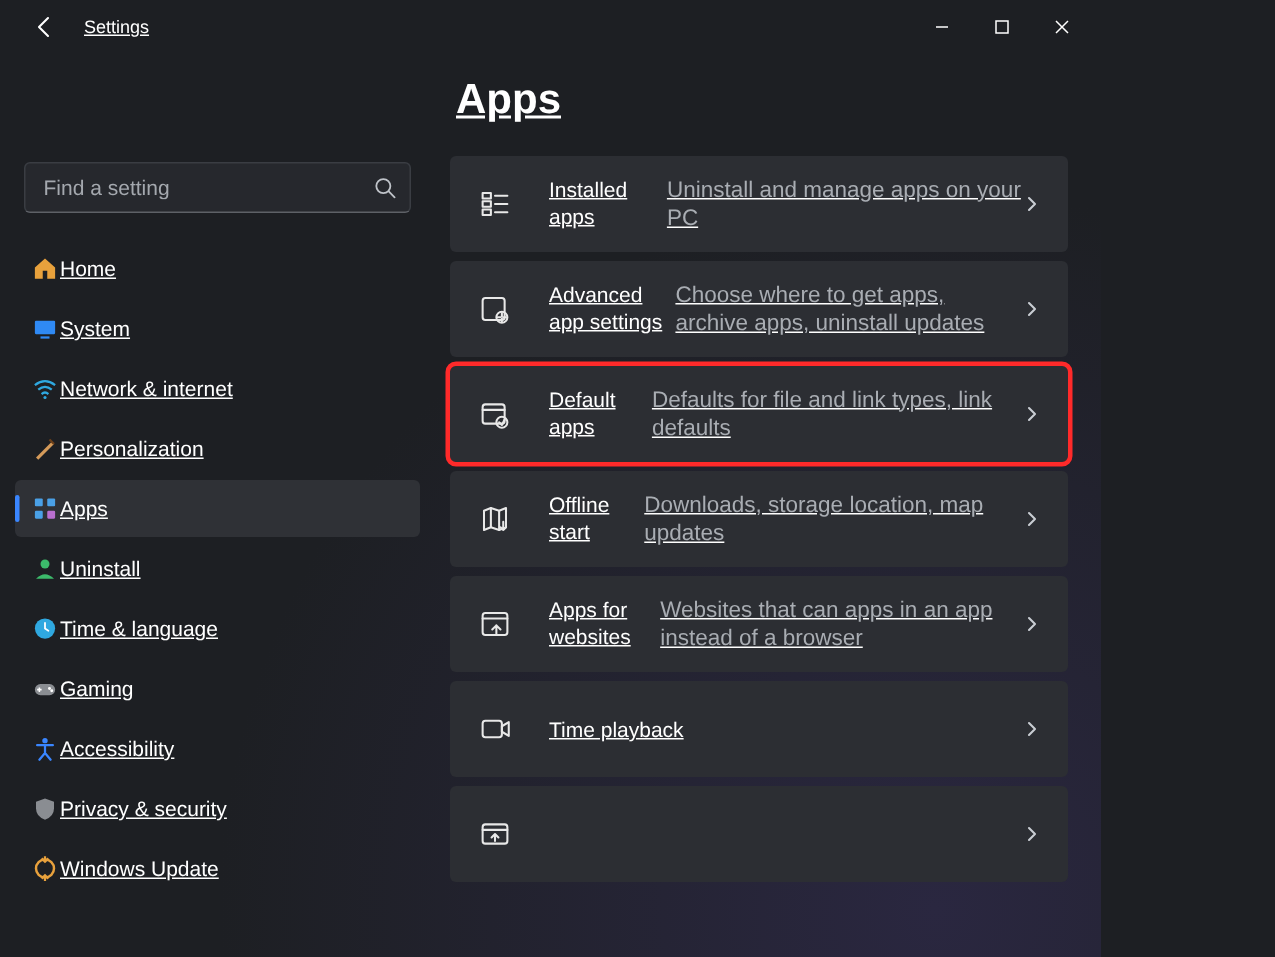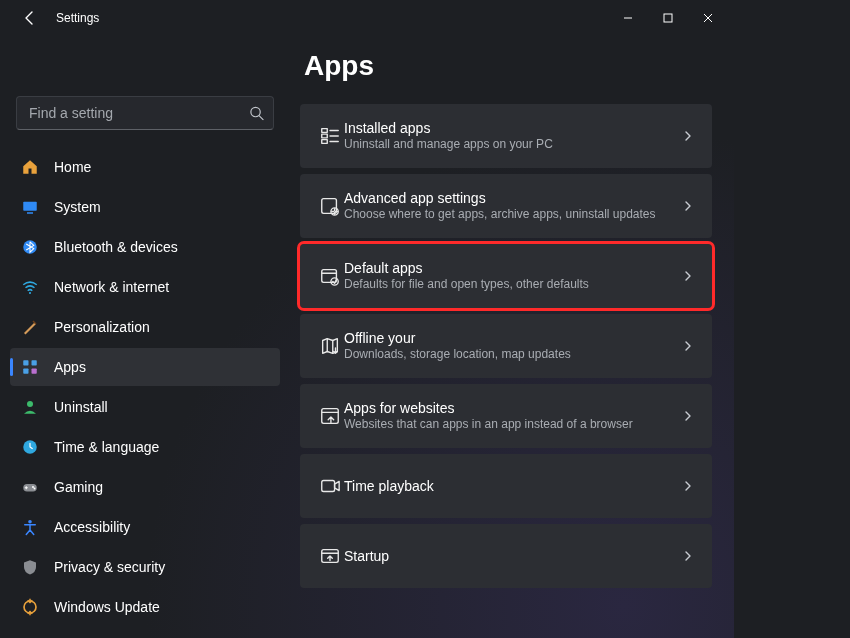--- a/index.html
+++ b/index.html
@@ -18,20 +18,21 @@
     width: 850px; height: 638px;
     background: var(--bg);
     font-family: "Segoe UI", Arial, sans-serif;
     color: var(--text);
     overflow: hidden;
   }
   .window {
     position: relative;
     width: 734px; height: 638px;
     background: radial-gradient(circle at 85% 95%, #2a2740 0%, #1d1f23 55%);
+    text-decoration: underline;
   }
   
   .titlebar {
     height: 36px;
     display: flex; align-items: center;
     padding: 0 6px 0 18px;
   }
   .back-btn {
     width: 24px; height: 24px;
     display: flex; align-items: center; justify-content: center;
@@ -53,21 +54,21 @@
     display: flex;
     height: calc(100% - 36px);
   }
   .sidebar {
     width: 290px;
     padding: 60px 10px 0 10px;
     display: flex; flex-direction: column;
   }
   .search {
     position: relative;
-    margin: 0 6px 18px 6px;
+    margin: 12px 6px 18px 6px;
   }
   .search input {
     width: 100%; height: 34px;
     background: #26282d;
     border: 1px solid #3a3d43;
     border-bottom: 1px solid #5e6167;
     border-radius: 4px;
     color: var(--text);
     font-size: 14px;
     padding: 0 36px 0 12px;
@@ -81,21 +82,20 @@
   .nav {
     display: flex; flex-direction: column; gap: 2px;
     overflow-y: auto;
   }
   .nav-item {
     display: flex; align-items: center;
     height: 38px;
     padding: 0 10px 0 10px;
     border-radius: 4px;
     cursor: pointer;
-    gap: 14px;
     font-size: 14px;
     position: relative;
   }
   .nav-item.selected {
     background: var(--nav-selected);
   }
   .nav-item.selected::before {
     content: "";
     position: absolute; left: 0; top: 10px; bottom: 10px;
     width: 3px; background: var(--accent); border-radius: 2px;
@@ -128,24 +128,24 @@
     outline: 3px solid var(--highlight-border);
     outline-offset: 0;
     z-index: 2;
   }
   .card-icon {
     width: 24px; height: 24px; flex: 0 0 24px;
     display: flex; align-items: center; justify-content: center;
     color: #e8e8e8;
   }
   .card-text {
-    margin-left: 2px; display: flex; flex-direction: column;
+    margin-left: 24px; display: flex; flex-direction: row;
   }
   .card-title { font-size: 14px; line-height: 1.3; }
-  .card-sub { font-size: 12px; color: var(--text-sub); line-height: 1.3; text-align: right; }
+  .card-sub { font-size: 15px; color: var(--text-sub); line-height: 1.3; }
   .chevron {
     margin-left: auto; color: #c9cdd3;
   }
   svg { display: block; }
 </style>
 </head>
 <body>
 
 <div class="window">
 
@@ -203,29 +203,20 @@
               <svg width="18" height="18" viewBox="0 0 24 24">
                 <rect x="3" y="5" width="18" height="12" rx="1" fill="#2f8af5"></rect>
                 <rect x="8" y="19" width="8" height="2" fill="#2f8af5"></rect>
               </svg>
             </span>
             <span>System</span>
           </div>
           <div class="nav-item">
             <span class="nav-icon">
               <svg width="18" height="18" viewBox="0 0 24 24">
-                <circle cx="12" cy="12" r="9" fill="#2f8af5"></circle>
-                <path d="M12 5 V19 L17 14 L7 8 M12 5 L17 10 L7 16" stroke="#fff" stroke-width="1.4" fill="none"></path>
-              </svg>
-            </span>
-            <span>Bluetooth &amp; devices</span>
-          </div>
-          <div class="nav-item">
-            <span class="nav-icon">
-              <svg width="18" height="18" viewBox="0 0 24 24">
                 <path d="M3 9 Q12 2 21 9" stroke="#2fa8e0" stroke-width="2" fill="none"></path>
                 <path d="M6 13 Q12 8 18 13" stroke="#2fa8e0" stroke-width="2" fill="none"></path>
                 <path d="M9 17 Q12 14 15 17" stroke="#2fa8e0" stroke-width="2" fill="none"></path>
                 <circle cx="12" cy="20" r="1.4" fill="#2fa8e0"></circle>
               </svg>
             </span>
             <span>Network &amp; internet</span>
           </div>
           <div class="nav-item">
             <span class="nav-icon">
@@ -353,38 +344,38 @@
             <span class="card-icon">
               <svg width="22" height="22" viewBox="0 0 24 24">
                 <rect x="3" y="5" width="16" height="14" rx="2" stroke="currentColor" stroke-width="1.5" fill="none" stroke-linecap="round" stroke-linejoin="round"></rect>
                 <path d="M3 9 H19" stroke="currentColor" stroke-width="1.5" fill="none" stroke-linecap="round" stroke-linejoin="round"></path>
                 <circle cx="17" cy="18" r="4" stroke="currentColor" stroke-width="1.5" fill="none" stroke-linecap="round" stroke-linejoin="round"></circle>
                 <path d="M15 18 L17 20 L19 16" stroke="currentColor" stroke-width="1.5" fill="none" stroke-linecap="round" stroke-linejoin="round"></path>
               </svg>
             </span>
             <span class="card-text">
               <span class="card-title">Default apps</span>
-              <span class="card-sub">Defaults for file and open types, other defaults</span>
+              <span class="card-sub">Defaults for file and link types, link defaults</span>
             </span>
             <span class="chevron">
               <svg width="12" height="12" viewBox="0 0 12 12">
                 <path d="M4 2 L8 6 L4 10" stroke="currentColor" stroke-width="1.4" fill="none" stroke-linecap="round" stroke-linejoin="round"></path>
               </svg>
             </span>
           </div>
           <div class="card">
             <span class="card-icon">
               <svg width="22" height="22" viewBox="0 0 24 24">
                 <path d="M4 6 L9 4 L15 6 L20 4 V18 L15 20 L9 18 L4 20 Z" stroke="currentColor" stroke-width="1.5" fill="none" stroke-linecap="round" stroke-linejoin="round"></path>
                 <path d="M9 4 V18 M15 6 V20" stroke="currentColor" stroke-width="1.5" fill="none" stroke-linecap="round" stroke-linejoin="round"></path>
                 <path d="M18 14 V20 M16 18 L18 20 L20 18" stroke="currentColor" stroke-width="1.5" fill="none" stroke-linecap="round" stroke-linejoin="round"></path>
               </svg>
             </span>
             <span class="card-text">
-              <span class="card-title">Offline your</span>
+              <span class="card-title">Offline start</span>
               <span class="card-sub">Downloads, storage location, map updates</span>
             </span>
             <span class="chevron">
               <svg width="12" height="12" viewBox="0 0 12 12">
                 <path d="M4 2 L8 6 L4 10" stroke="currentColor" stroke-width="1.4" fill="none" stroke-linecap="round" stroke-linejoin="round"></path>
               </svg>
             </span>
           </div>
           <div class="card">
             <span class="card-icon">
@@ -422,21 +413,20 @@
           </div>
           <div class="card">
             <span class="card-icon">
               <svg width="22" height="22" viewBox="0 0 24 24">
                 <rect x="3" y="5" width="18" height="14" rx="2" stroke="currentColor" stroke-width="1.5" fill="none" stroke-linecap="round" stroke-linejoin="round"></rect>
                 <path d="M3 9 H21" stroke="currentColor" stroke-width="1.5" fill="none" stroke-linecap="round" stroke-linejoin="round"></path>
                 <path d="M12 17 V12 M9.5 14.5 L12 12 L14.5 14.5" stroke="currentColor" stroke-width="1.5" fill="none" stroke-linecap="round" stroke-linejoin="round"></path>
               </svg>
             </span>
             <span class="card-text">
-              <span class="card-title">Startup</span>
             </span>
             <span class="chevron">
               <svg width="12" height="12" viewBox="0 0 12 12">
                 <path d="M4 2 L8 6 L4 10" stroke="currentColor" stroke-width="1.4" fill="none" stroke-linecap="round" stroke-linejoin="round"></path>
               </svg>
             </span>
           </div>
         </div>
     </div>
 

